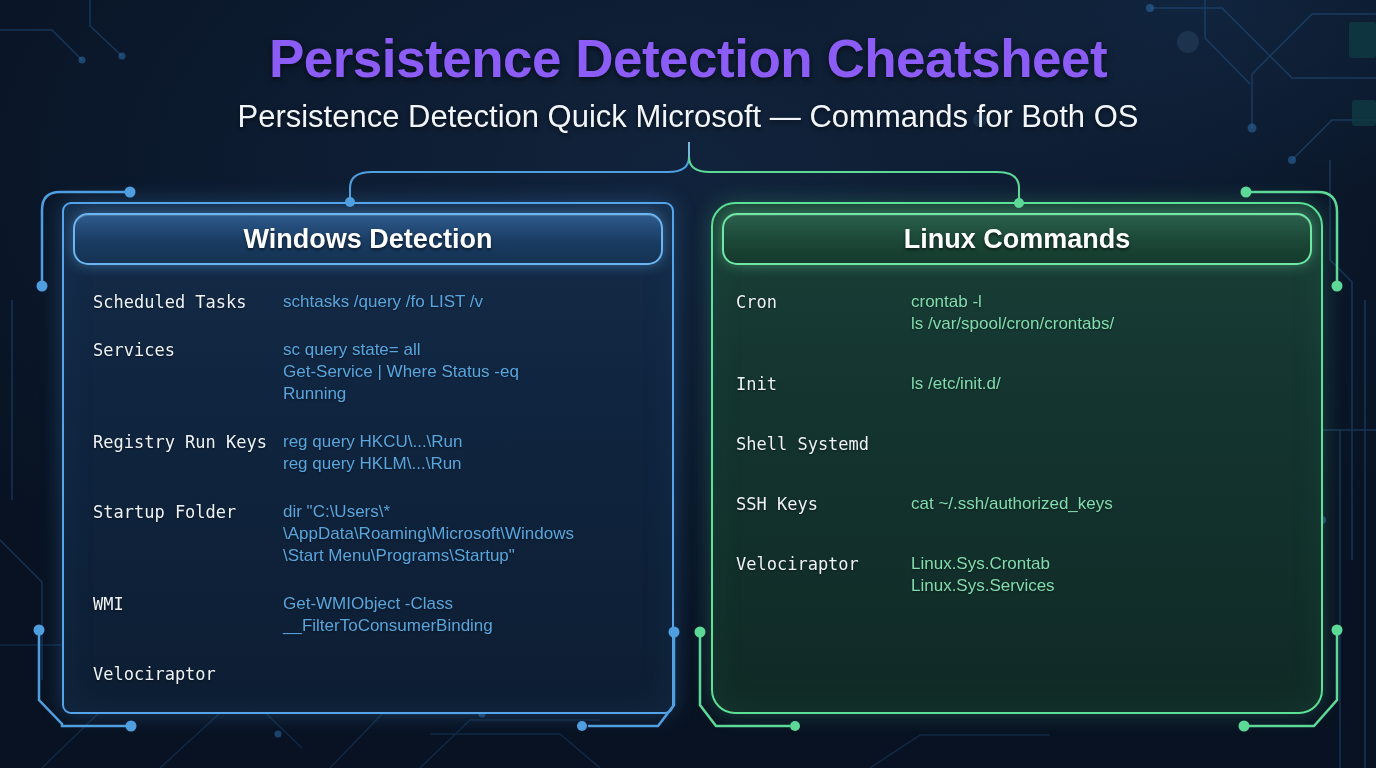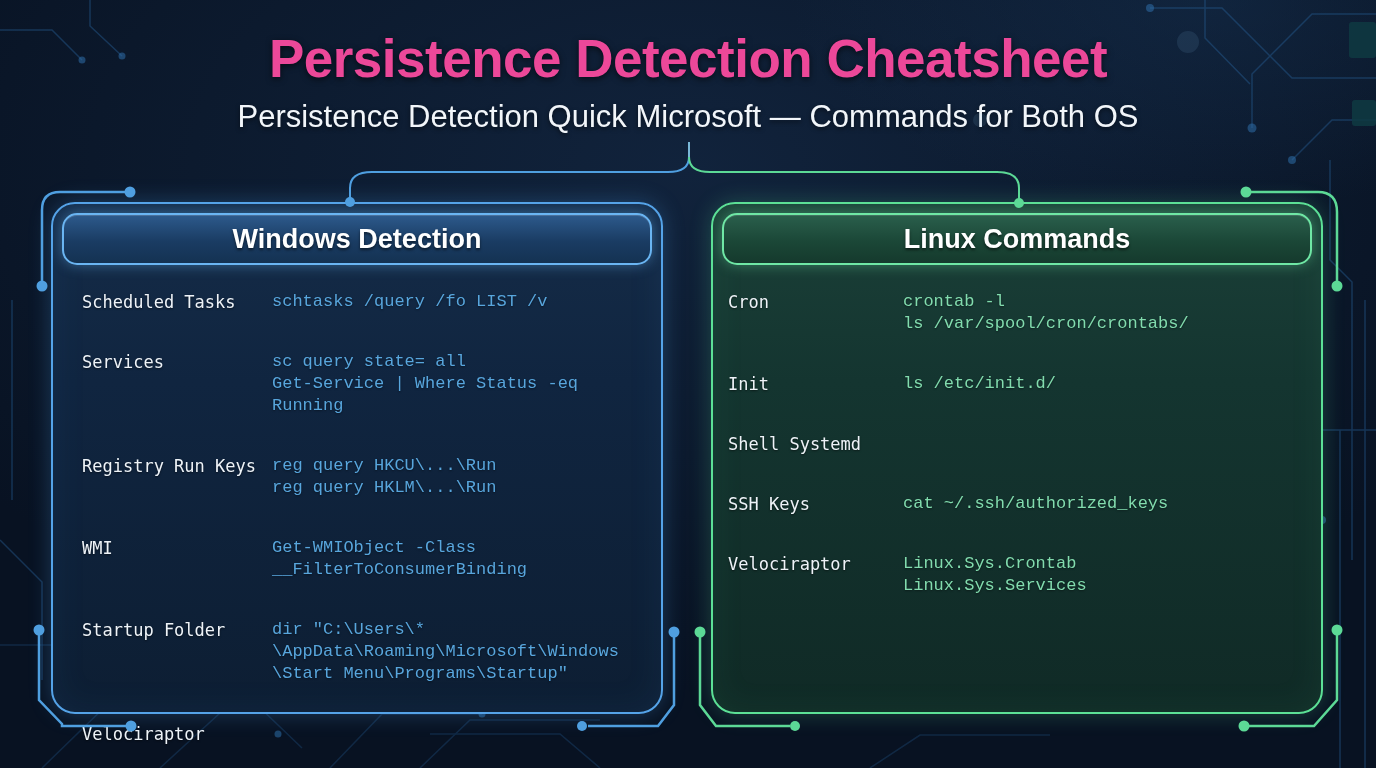--- a/index.html
+++ b/index.html
@@ -7,36 +7,37 @@
     width:1376px;height:768px;position:relative;overflow:hidden;
     font-family:"Liberation Sans",sans-serif;
     background:
       radial-gradient(ellipse 700px 350px at 88% 0%, rgba(25,55,90,.40), transparent 60%),
       radial-gradient(ellipse 900px 520px at 50% 22%, #11233c 0%, #0c1a2e 55%, #081222 100%);
   }
   svg{display:block;}
   .layer{position:absolute;inset:0;width:1376px;height:768px;pointer-events:none;}
   .title{
     position:absolute;top:28px;left:0;width:100%;text-align:center;
-    font-size:53px;font-weight:bold;color:#ec4899;letter-spacing:-0.5px;
+    font-size:53px;font-weight:bold;color:#8b5cf6;letter-spacing:-0.5px;
     text-shadow:0 2px 6px rgba(0,0,0,.6);
   }
   .subtitle{
     position:absolute;top:99px;left:0;width:100%;text-align:center;
     font-size:31px;font-weight:400;color:#f2f6fa;
     text-shadow:0 2px 4px rgba(0,0,0,.5);
   }
   .panel{
     position:absolute;top:202px;width:612px;height:512px;box-sizing:border-box;
     border-radius:24px;border:2.5px solid;z-index:2;
   }
   .panel.windows{
-    left:51px;border-color:#55a3e8;
+    left:62px;border-color:#55a3e8;
     background:linear-gradient(180deg,#152c48 0%,#102540 35%,#0d1e33 100%);
     box-shadow:0 0 22px rgba(80,160,235,.28), inset 0 0 34px rgba(60,130,200,.10);
+    border-radius:9px;
   }
   .panel.linux{
     left:711px;border-color:#5ce096;
     background:linear-gradient(180deg,#1b4038 0%,#143530 35%,#102a26 100%);
     box-shadow:0 0 22px rgba(90,225,150,.24), inset 0 0 34px rgba(80,200,140,.08);
   }
   .panel-header{
     margin:9px 9px 0 9px;height:52px;border-radius:15px;box-sizing:border-box;
     display:flex;align-items:center;justify-content:center;
     font-size:27px;font-weight:bold;color:#ffffff;
@@ -45,31 +46,31 @@
   .windows .panel-header{
     border:2px solid #6ab5f2;
     background:linear-gradient(180deg,#2d5a8c 0%,#1a3c63 55%,#143252 100%);
     box-shadow:0 0 14px rgba(100,180,245,.45), inset 0 1px 0 rgba(255,255,255,.15);
   }
   .linux .panel-header{
     border:2px solid #6fe7a5;
     background:linear-gradient(180deg,#2a5f4c 0%,#1b4737 55%,#153a2d 100%);
     box-shadow:0 0 14px rgba(110,230,165,.40), inset 0 1px 0 rgba(255,255,255,.12);
   }
-  .rows{padding:26px 14px 0 29px;display:flex;flex-direction:column;gap:38px;}
-  .linux .rows{gap:38px;padding-left:15px;}
+  .rows{padding:26px 14px 0 29px;display:flex;flex-direction:column;gap:26px;}
+  .linux .rows{gap:38px;padding-left:23px;}
   .row{display:flex;align-items:flex-start;}
   .row-label{
     width:190px;flex:none;
     font-family:"DejaVu Sans Mono",monospace;font-size:17px;line-height:22px;
     color:#eef3f8;text-shadow:0 1px 2px rgba(0,0,0,.5);
   }
   .linux .row-label{width:175px;}
   .row-cmd{
-    font-family:Liberation Mono, monospace;font-size:17px;line-height:22px;
+    font-family:Liberation Sans, sans-serif;font-size:17px;line-height:22px;
     white-space:pre;text-shadow:0 1px 2px rgba(0,0,0,.4);
   }
   .windows .row-cmd{color:#58a6dd;}
   .linux .row-cmd{color:#82dcae;}
   .z1{z-index:1;} .z3{z-index:3;}
 </style>
 </head>
 <body>
 
 <svg class="layer z1" viewBox="0 0 1376 768">
@@ -133,29 +134,29 @@
       <div class="row-cmd">sc query state= all
 Get-Service | Where Status -eq
 Running</div>
     </div>
     <div class="row">
       <div class="row-label">Registry Run Keys</div>
       <div class="row-cmd">reg query HKCU\...\Run
 reg query HKLM\...\Run</div>
     </div>
     <div class="row">
-      <div class="row-label">WMI</div>
-      <div class="row-cmd">Get-WMIObject -Class
-__FilterToConsumerBinding</div>
-    </div>
-    <div class="row">
       <div class="row-label">Startup Folder</div>
       <div class="row-cmd">dir "C:\Users\*
 \AppData\Roaming\Microsoft\Windows
 \Start Menu\Programs\Startup"</div>
+    </div>
+    <div class="row">
+      <div class="row-label">WMI</div>
+      <div class="row-cmd">Get-WMIObject -Class
+__FilterToConsumerBinding</div>
     </div>
     <div class="row">
       <div class="row-label">Velociraptor</div>
     </div>
   </div>
 </div>
 
 <div class="panel linux">
   <div class="panel-header">Linux Commands</div>
   <div class="rows">

